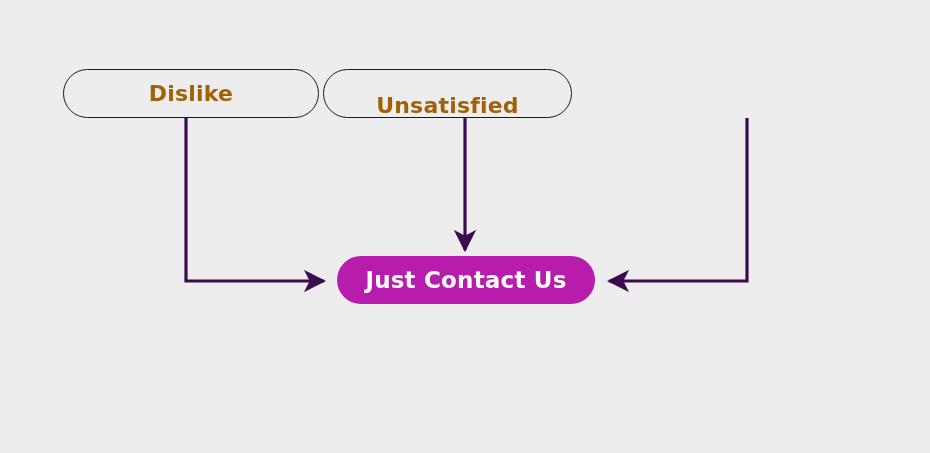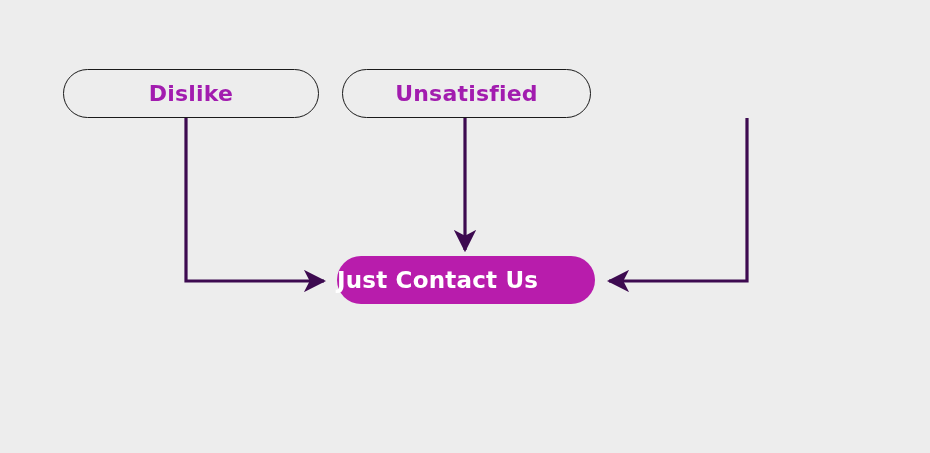--- a/index.html
+++ b/index.html
@@ -35,41 +35,41 @@
     border: 1.6px solid #1a1a1a;
     border-radius: 26px;
     background: #ededed;
     display: flex;
     align-items: center;
     justify-content: center;
   }
   .pill-label {
     font-size: 22px;
     font-weight: 700;
-    color: #a21caf;
+    color: #a16207;
     letter-spacing: 0.2px;
     line-height: 1;
     white-space: nowrap;
   }
   #pill-dislike     { left: 63px;  width: 256px; }
-  #pill-unsatisfied { left: 342px; width: 249px; }
+  #pill-unsatisfied { left: 323px; width: 249px; align-items: flex-end; }
   #pill-quality     { left: 614px; width: 253px; }
 
   
   #cta {
     position: absolute;
     left: 337px;
     top: 256px;
     width: 258px;
     height: 48px;
     border-radius: 24px;
     background: #b81cac;
     display: flex;
     align-items: center;
-    justify-content: flex-start;
+    justify-content: center;
     cursor: pointer;
   }
   #cta-label {
     font-size: 23px;
     font-weight: 700;
     color: #ffffff;
     letter-spacing: 0.2px;
     line-height: 1;
     white-space: nowrap;
   }

